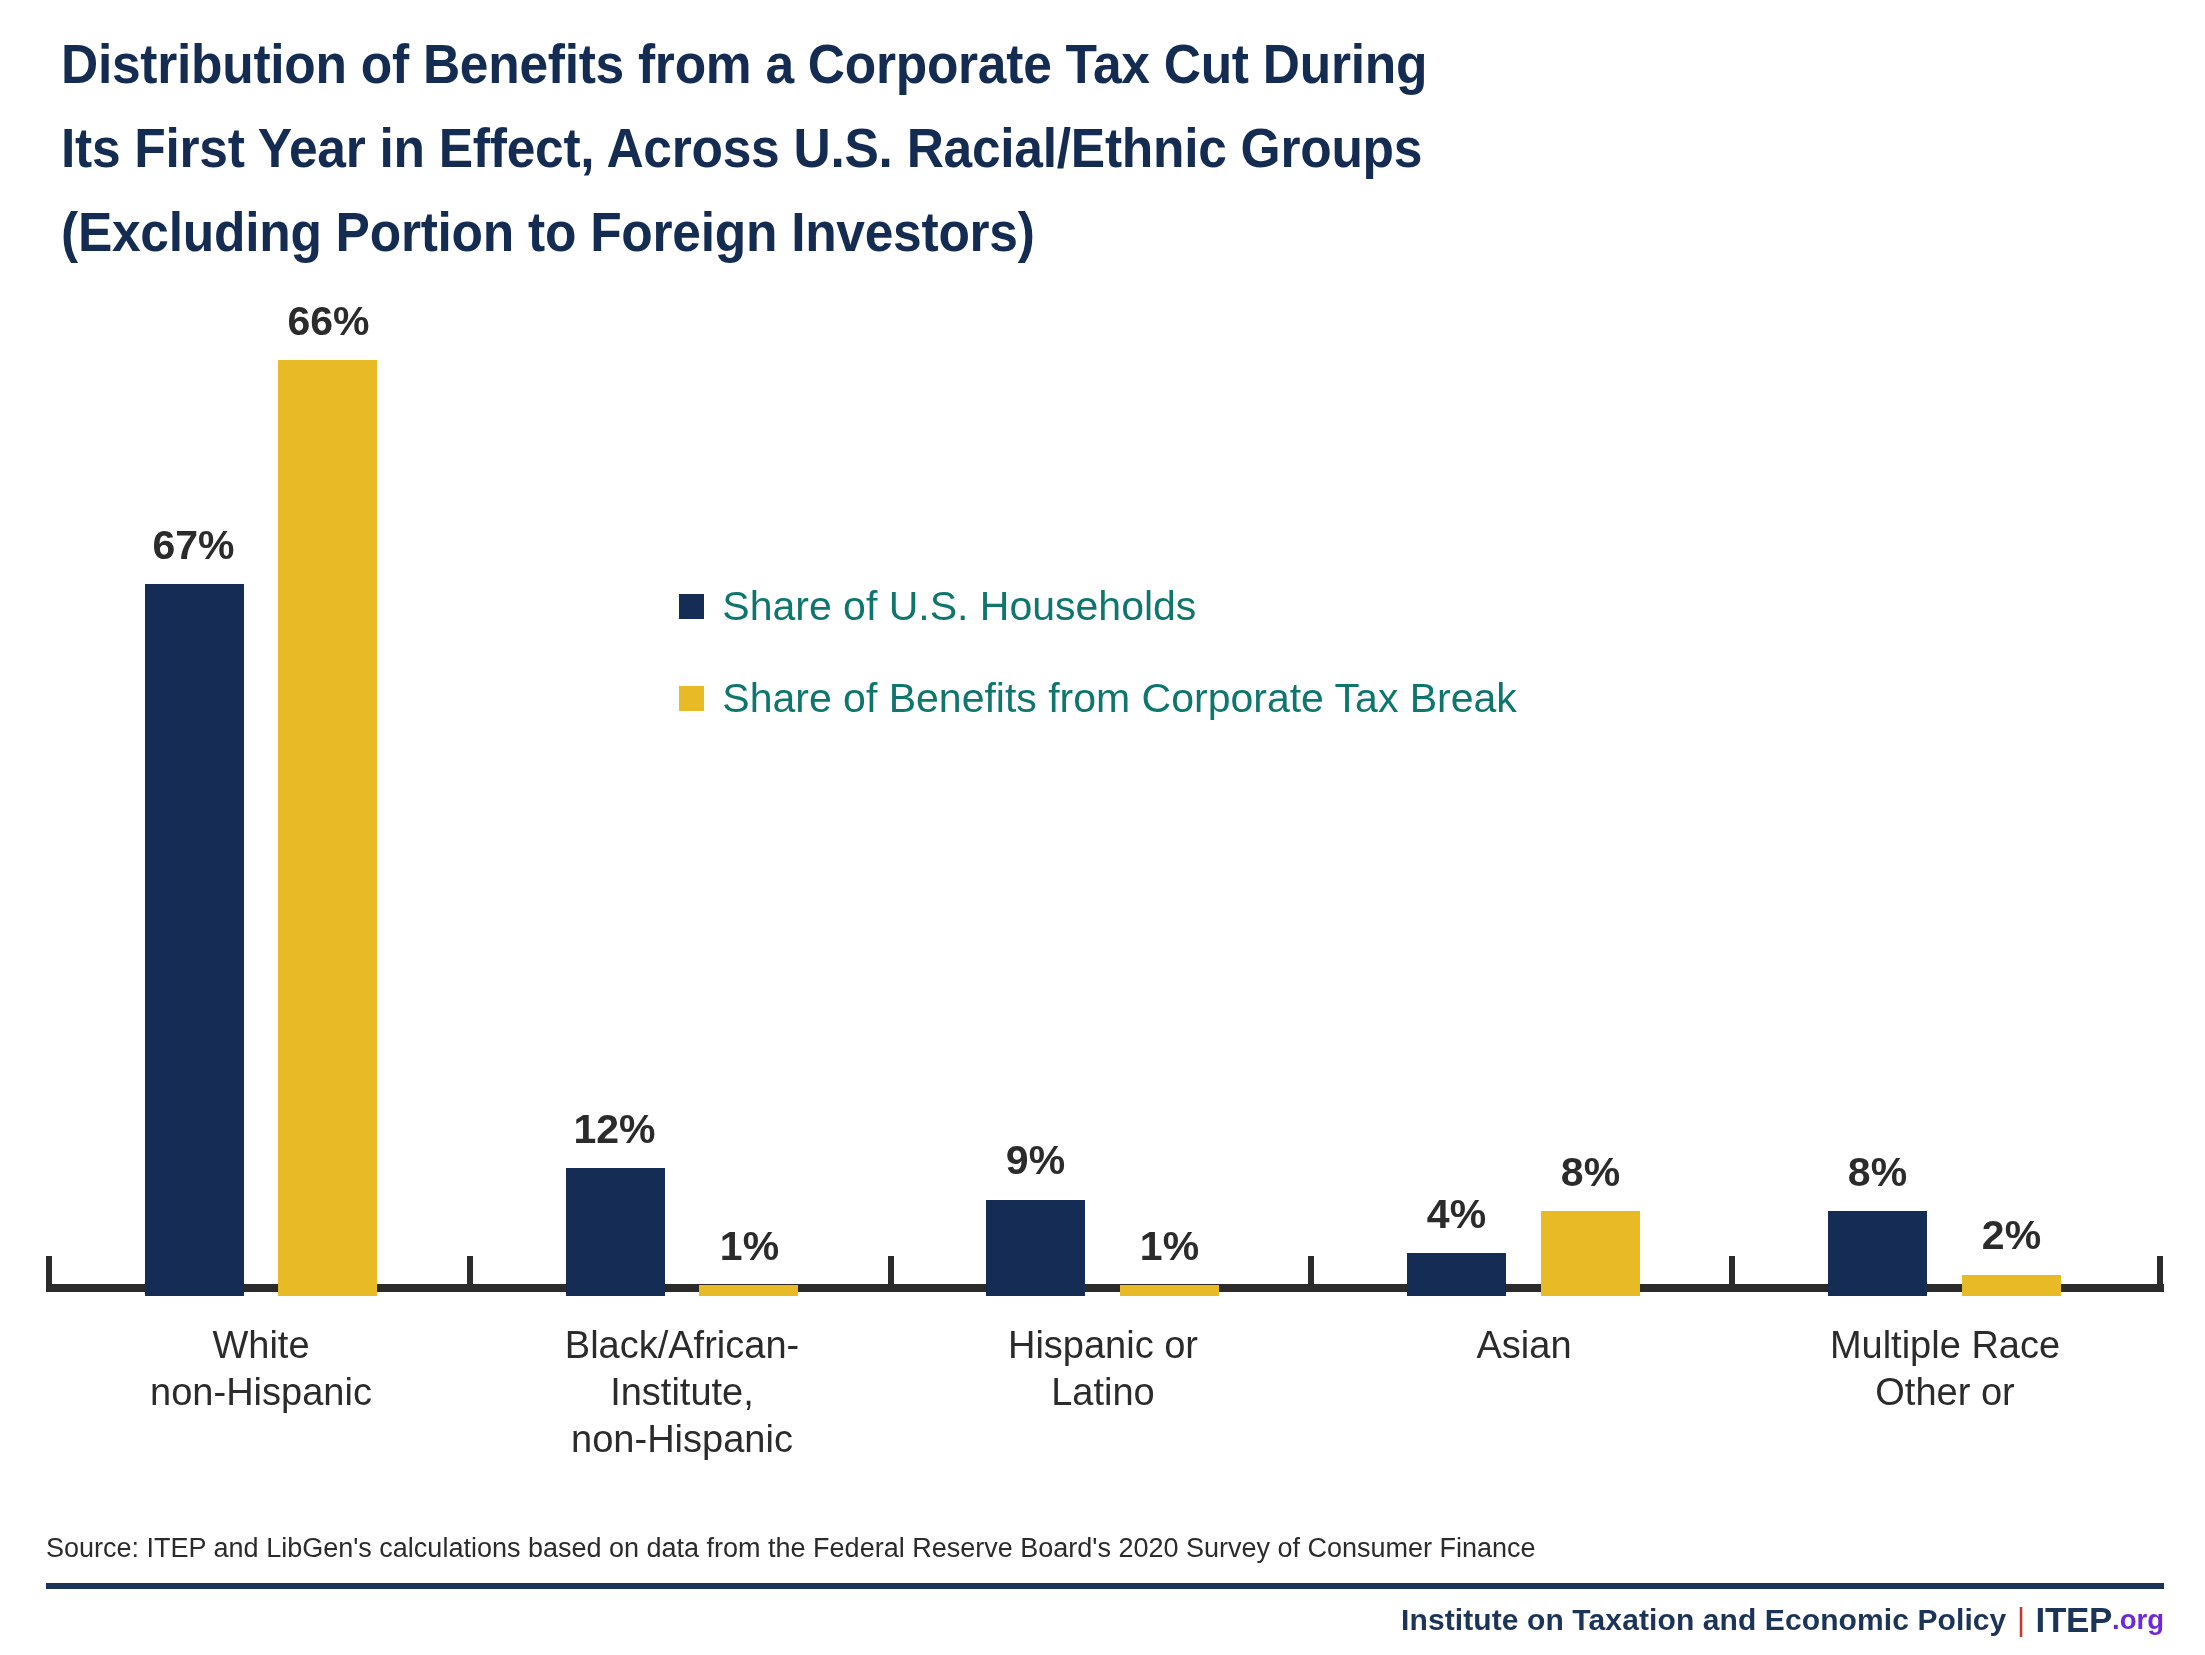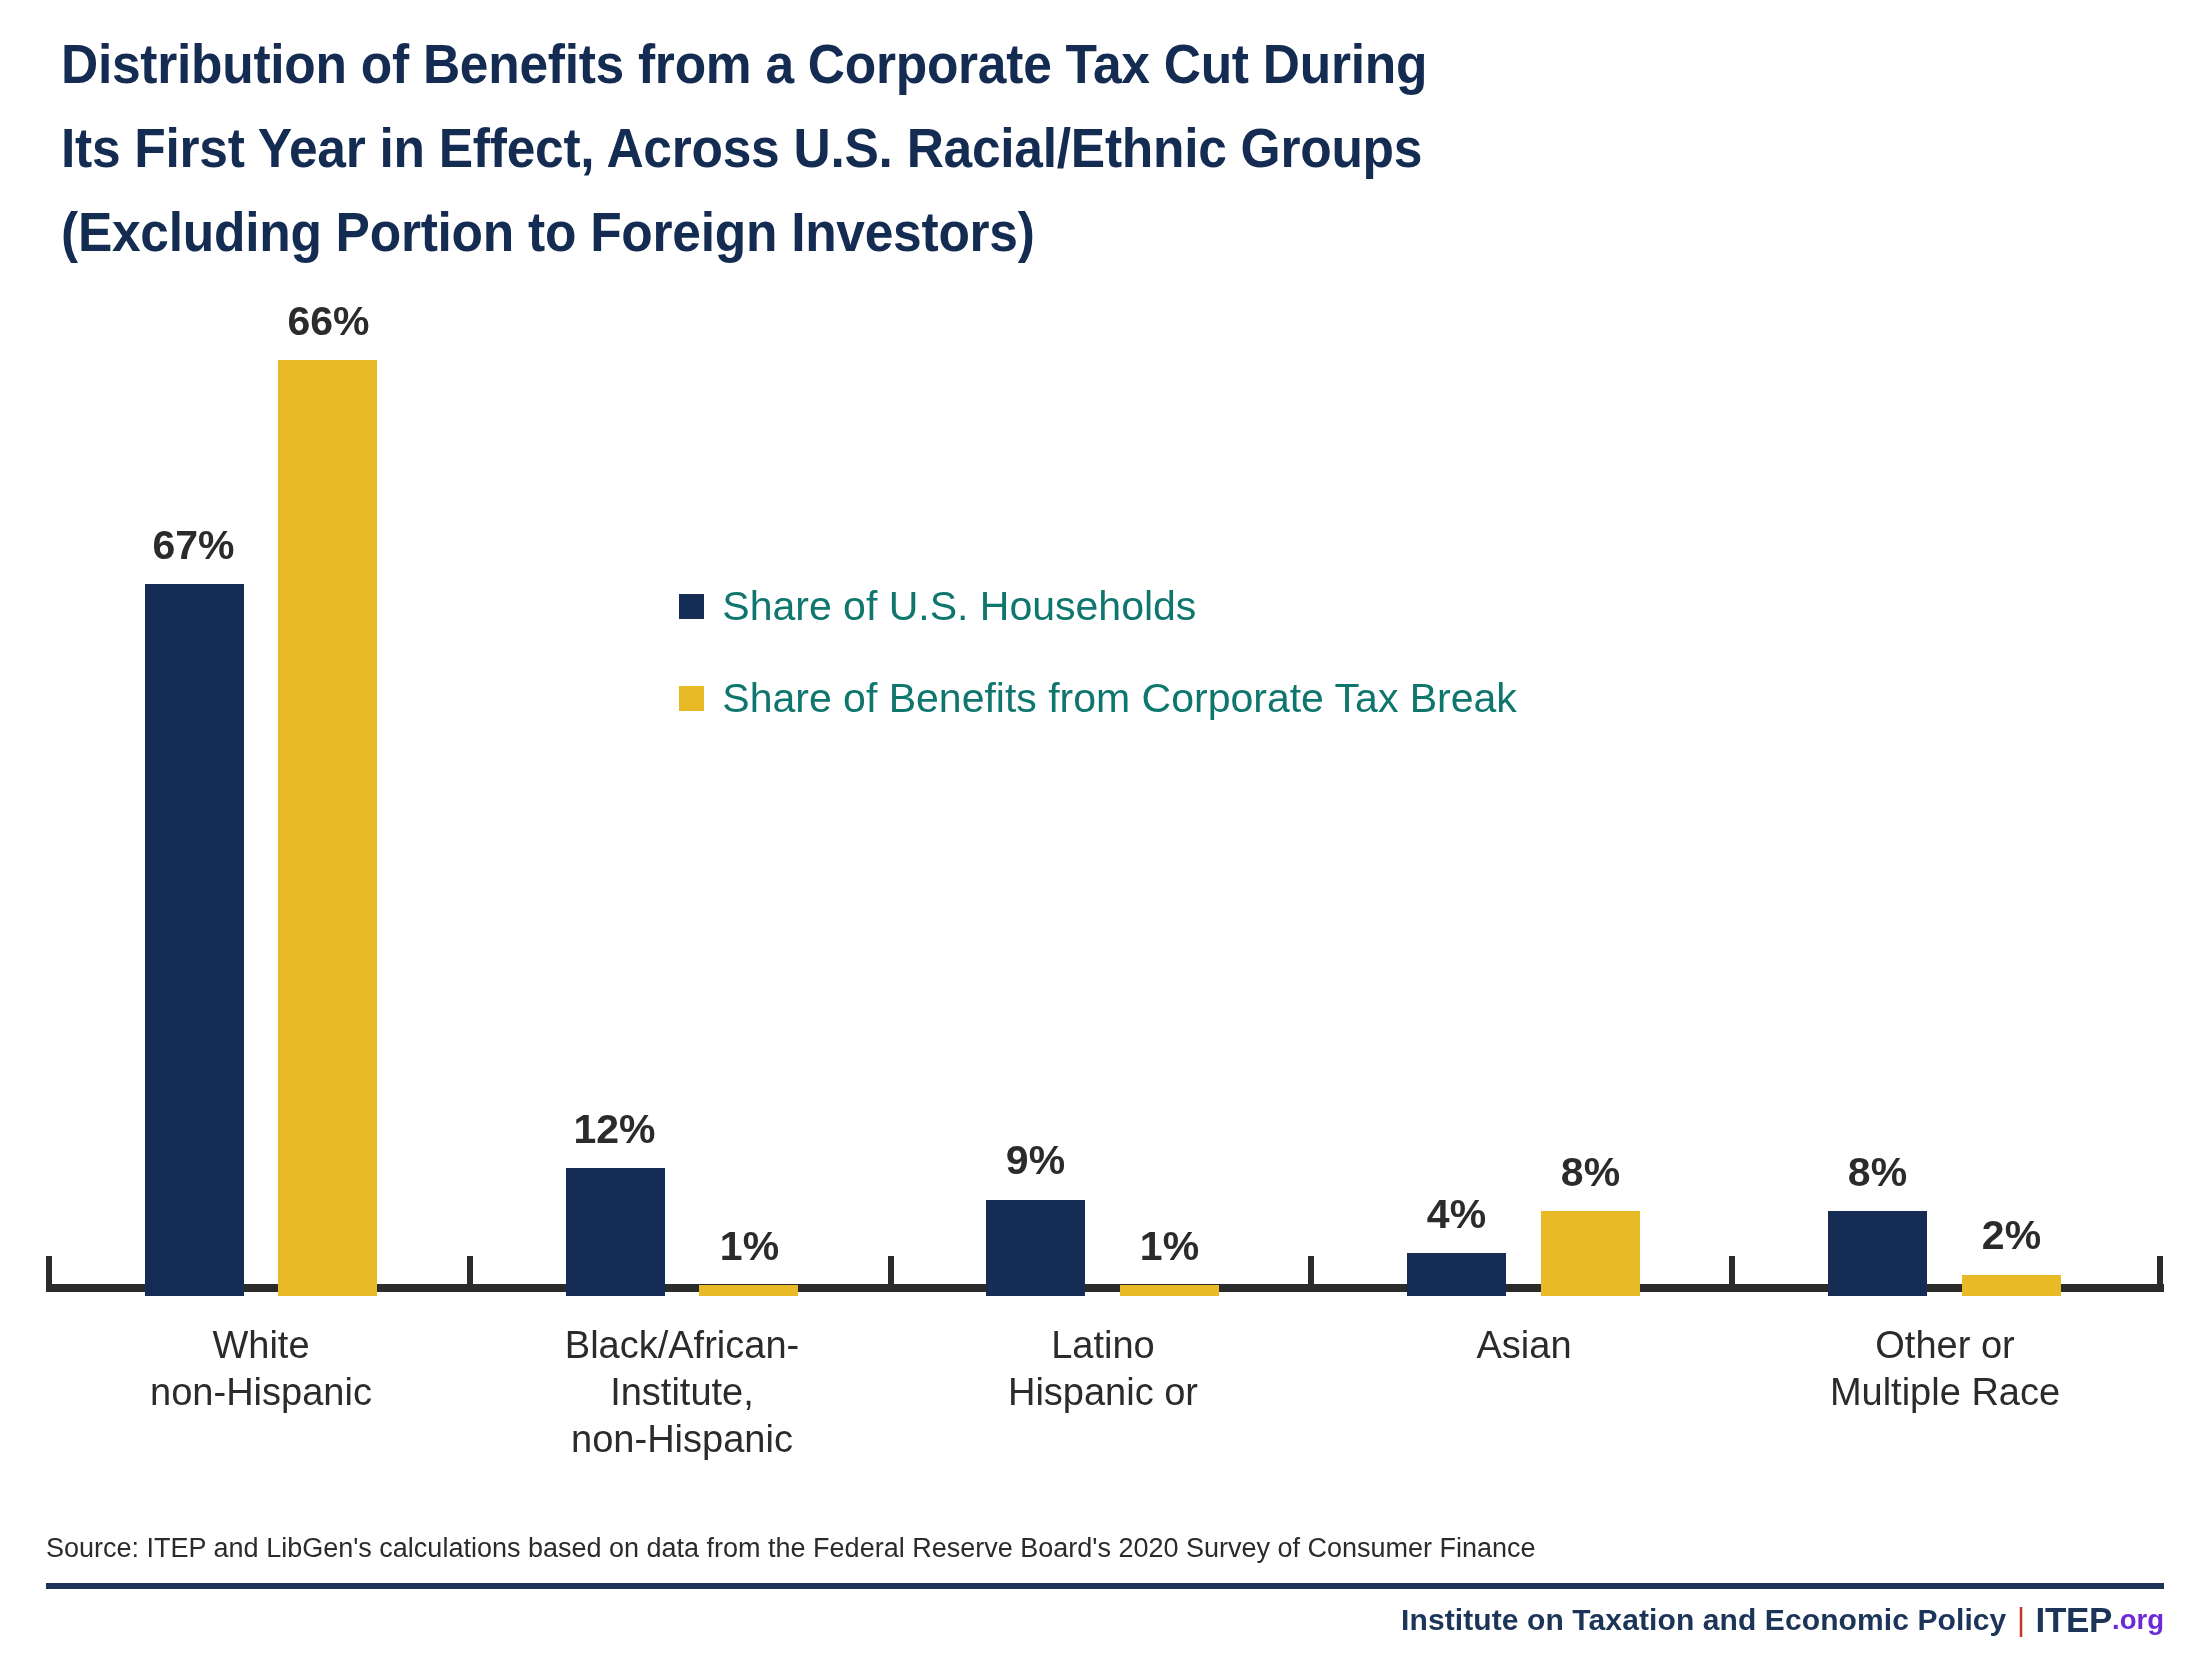--- a/index.html
+++ b/index.html
@@ -237,31 +237,31 @@
   <div>non-Hispanic</div>
 </div>
 
 <div class="cat-label" style="left:512px; width:340px;">
   <div>Black/African-</div>
   <div>Institute,</div>
   <div>non-Hispanic</div>
 </div>
 
 <div class="cat-label" style="left:933px; width:340px;">
+  <div>Hispanic or</div>
   <div>Latino</div>
-  <div>Hispanic or</div>
 </div>
 
 <div class="cat-label" style="left:1354px; width:340px;">
   <div>Asian</div>
 </div>
 
 <div class="cat-label" style="left:1775px; width:340px;">
+  <div>Multiple Race</div>
   <div>Other or</div>
-  <div>Multiple Race</div>
 </div>
 
 <div id="source-text">Source: ITEP and LibGen's calculations based on data from the Federal Reserve Board's 2020 Survey of Consumer Finance</div>
 <div id="footer-rule"></div>
 <div id="footer-brand">
   <span id="brand-name">Institute on Taxation and Economic Policy</span>
   <span id="brand-sep">|</span>
   <span id="brand-itep">ITEP</span>
   <span id="brand-org">.org</span>
 </div>

